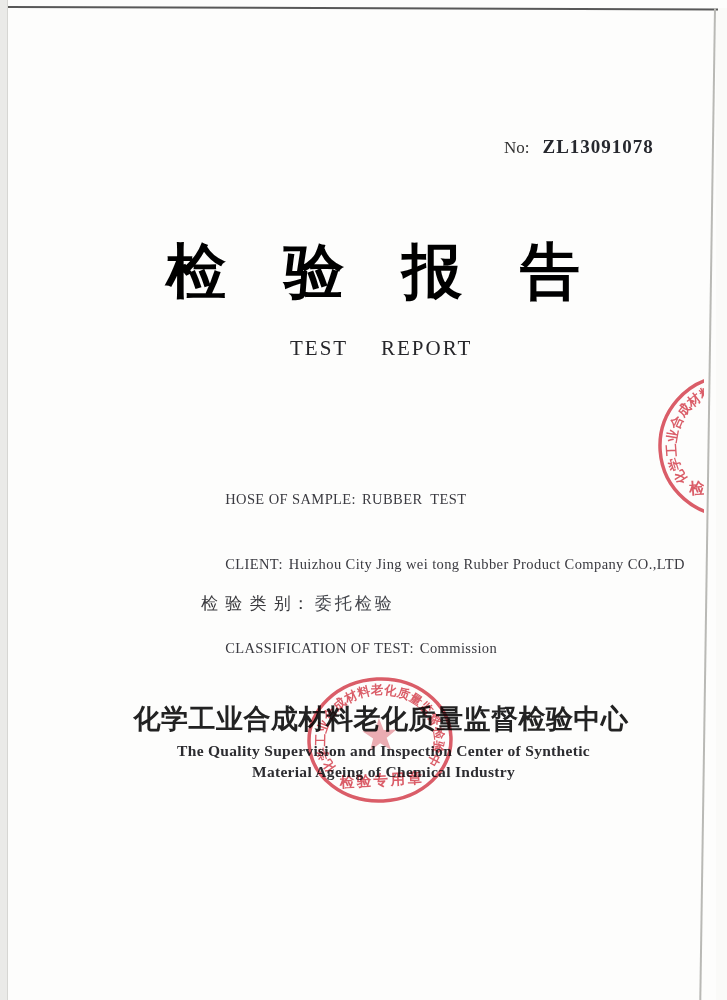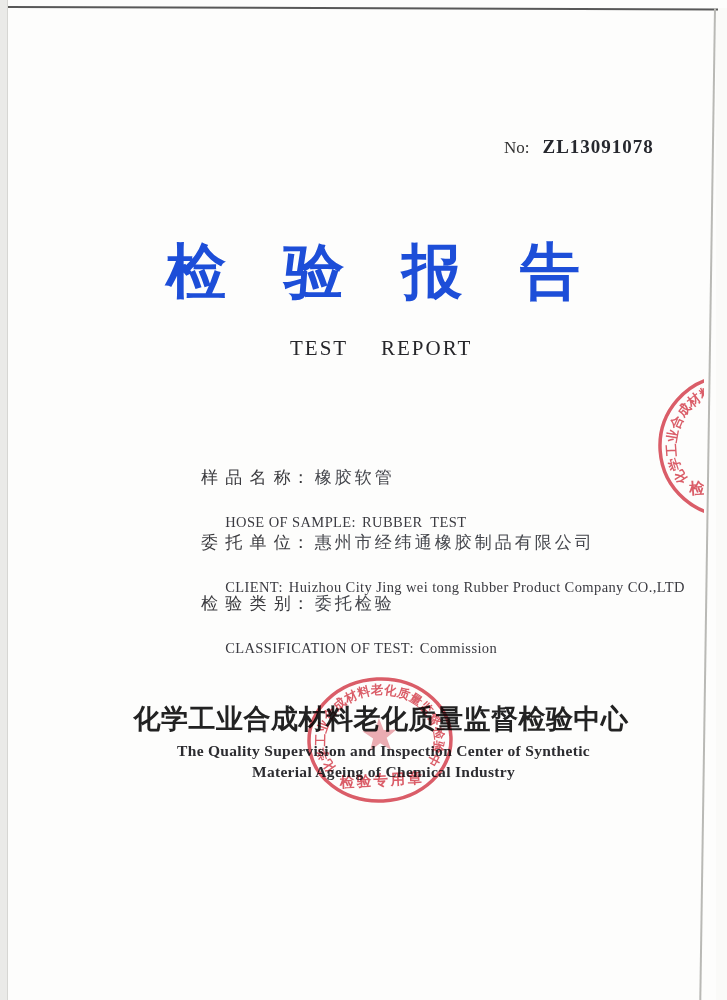--- a/index.html
+++ b/index.html
@@ -18,21 +18,21 @@
   .edge-top{position:absolute;left:8px;top:6px;width:710px;height:2px;background:#585858;transform:rotate(0.2deg);transform-origin:left center;}
   .edge-right{position:absolute;left:714px;top:8px;width:2px;height:995px;background:#b9b9b5;transform:rotate(0.85deg);transform-origin:top center;}
   .off-page{position:absolute;left:716px;top:8px;right:0;bottom:0;background:#fafaf8;}
 
   .report-no{position:absolute;left:464px;top:136px;font-size:17px;color:#333;margin-left:40px;}
   .report-no .no-value{font-weight:bold;font-size:19px;color:#26282e;margin-left:13px;letter-spacing:1px;}
 
   .title-zh{
     position:absolute;left:166px;top:238px;
     font-size:60px;line-height:1.15;font-weight:600;
-    letter-spacing:58px;color:#1d4ed8;white-space:nowrap;
+    letter-spacing:58px;color:#000000;white-space:nowrap;
   }
   .title-en{
     position:absolute;left:290px;top:336px;
     font-size:21px;font-weight:normal;letter-spacing:2px;word-spacing:26px;
     color:#26262a;white-space:pre;
   }
 
   .field-row{position:absolute;left:201px;width:470px;}
   .row-1{top:466px;}
   .row-2{top:531px;}
@@ -67,32 +67,26 @@
   <div class="edge-left"></div>
 
   <div class="report-no">
     <span class="no-label">No:</span><span class="no-value">ZL13091078</span>
   </div>
 
   <div class="title-zh">检验报告</div>
   <div class="title-en">TEST REPORT</div>
 
   <div class="field-row row-1">
-    <div class="zh-line">
-      <span>样 品 名 称：</span><span class="zh-value">橡胶软管</span>
-    </div>
     <div class="en-line">
       <span>HOSE OF SAMPLE:</span><span class="en-value">RUBBER  TEST</span>
     </div>
   </div>
 
   <div class="field-row row-2">
-    <div class="zh-line">
-      <span>委 托 单 位：</span><span class="zh-value">惠州市经纬通橡胶制品有限公司</span>
-    </div>
     <div class="en-line">
       <span>CLIENT:</span><span class="en-value">Huizhou City Jing wei tong Rubber Product Company CO.,LTD</span>
     </div>
   </div>
 
   <div class="field-row row-3">
     <div class="zh-line">
       <span>检 验 类 别：</span><span class="zh-value">委托检验</span>
     </div>
     <div class="en-line">

